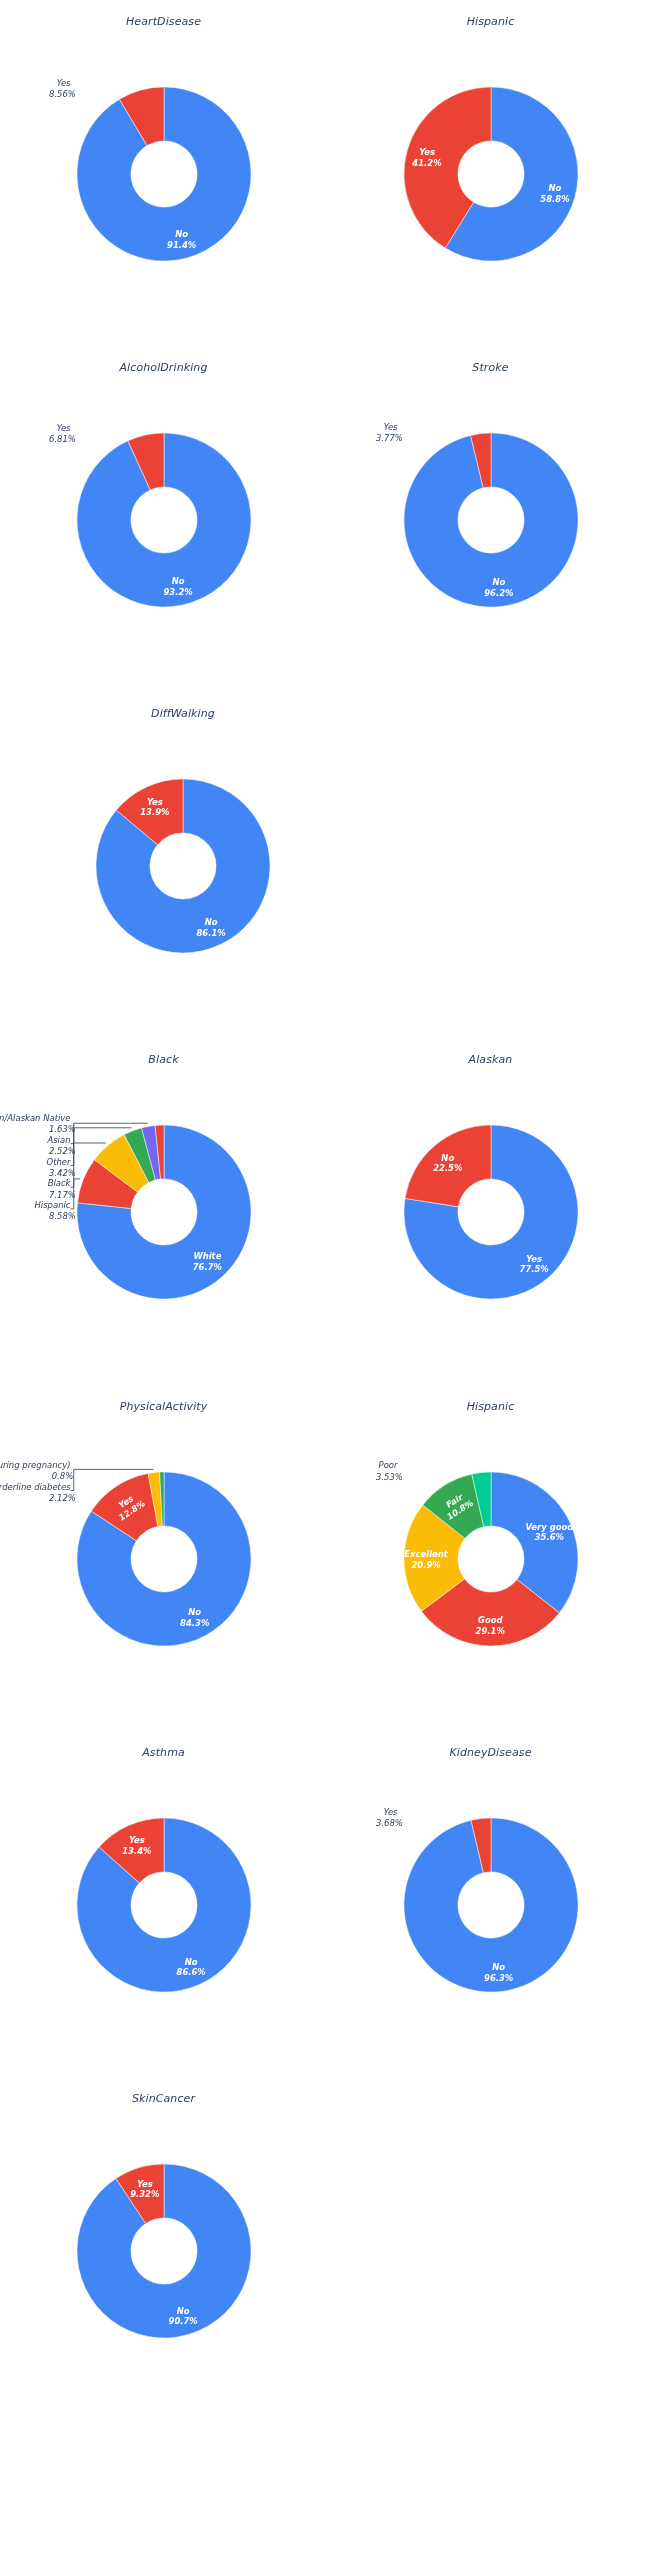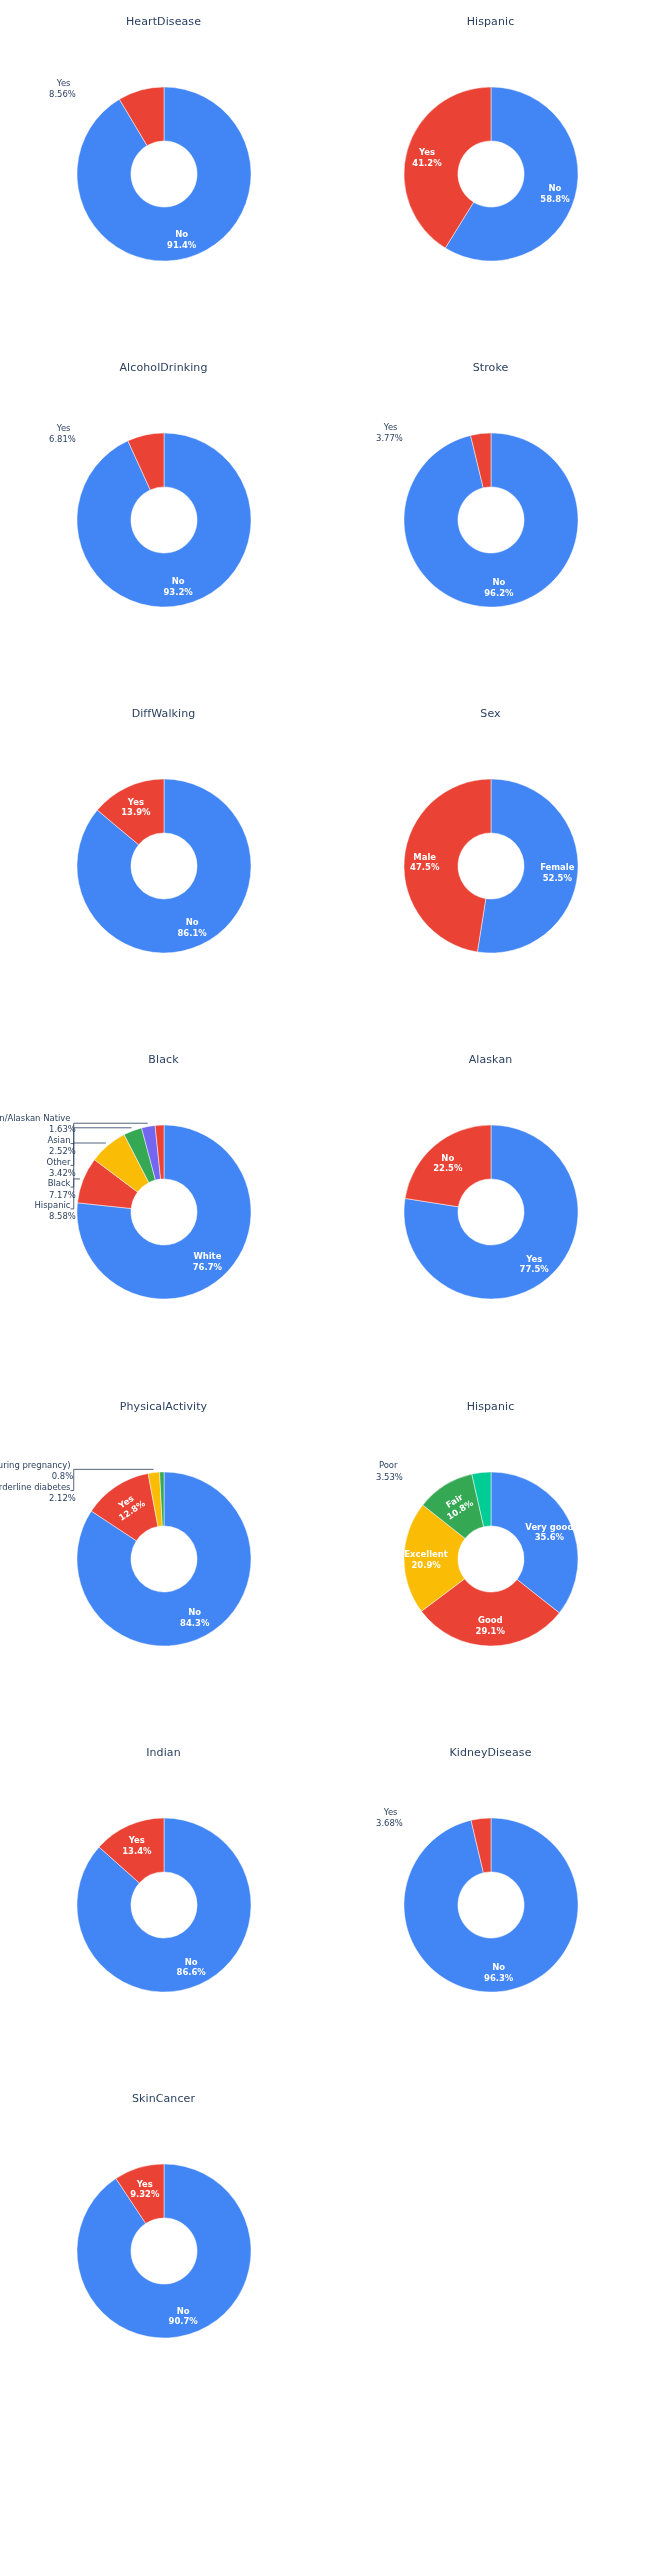--- a/index.html
+++ b/index.html
@@ -11,20 +11,21 @@
     width: 654px;
     height: 2576px;
     font-family: "DejaVu Sans", "Liberation Sans", sans-serif;
     position: relative;
     overflow: hidden;
   }
   #grid {
     position: relative;
     width: 654px;
     height: 1936px;
+    font-style: italic;
   }
   .chart-cell {
     position: absolute;
     width: 327px;
     height: 346px;
   }
   .chart-title {
     position: absolute;
     top: 14.5px;
     left: 0;
@@ -119,50 +120,33 @@
           <path d="M 144.6484910606901 65.01761578959977 A 108 108 0 0 1 169.99999999999997 62 L 170 128.96 A 41.04 41.04 0 0 0 160.36642660306225 130.10669400004792 Z" fill="#EA4335" stroke="#ffffff" stroke-width="0.6"></path>
           <g>
             <text x="179.75358595193742" y="250.94155210318002" text-anchor="middle" class="slice-label">No</text>
             <text x="179.75358595193742" y="263.94155210318" text-anchor="middle" class="slice-label">96.2%</text>
           </g>
           <text x="54" y="57.785096515315516" text-anchor="end" class="out-label">Yes</text>
           <text x="44" y="71.78509651531552" text-anchor="middle" class="out-label">3.77%</text>
         </svg>
       </div>
     </div>
-    <div class="chart-cell" style="left: 0px; top: 692px;">
+    <div class="chart-cell" style="left: 0px; top: 692px; padding-left: 39px;">
       <div class="chart-title">DiffWalking</div>
       <div class="donut-wrap">
         <svg width="274" height="274" viewBox="0 0 340 340" class="donut-svg">
           <path d="M 170 62 A 108 108 0 1 1 87.21875526459019 100.63671345692893 L 138.54312700054427 143.64195111363298 A 41.04 41.04 0 1 0 170 128.96 Z" fill="#4285F4" stroke="#ffffff" stroke-width="0.6"></path>
           <path d="M 87.21875526459019 100.63671345692893 A 108 108 0 0 1 169.99999999999997 62 L 170 128.96 A 41.04 41.04 0 0 0 138.54312700054427 143.64195111363298 Z" fill="#EA4335" stroke="#ffffff" stroke-width="0.6"></path>
           <g>
             <text x="204.90056295147923" y="243.77634054746085" text-anchor="middle" class="slice-label">No</text>
             <text x="204.90056295147923" y="256.77634054746085" text-anchor="middle" class="slice-label">86.1%</text>
           </g>
           <g>
             <text x="135.09943704852074" y="94.2236594525392" text-anchor="middle" class="slice-label">Yes</text>
             <text x="135.09943704852074" y="107.2236594525392" text-anchor="middle" class="slice-label">13.9%</text>
-          </g>
-        </svg>
-      </div>
-    </div>
-    <div class="chart-cell" style="left: 327px; top: 692px;">
-      <div class="chart-title">Sex</div>
-      <div class="donut-wrap">
-        <svg width="274" height="274" viewBox="0 0 340 340" class="donut-svg">
-          <path d="M 170 62 A 108 108 0 1 1 153.10507777565505 276.67034078427486 L 163.57992955474893 210.53472949802443 A 41.04 41.04 0 1 0 170 128.96 Z" fill="#4285F4" stroke="#ffffff" stroke-width="0.6"></path>
-          <path d="M 153.10507777565505 276.67034078427486 A 108 108 0 0 1 169.99999999999997 62 L 170 128.96 A 41.04 41.04 0 0 0 163.57992955474893 210.53472949802443 Z" fill="#EA4335" stroke="#ffffff" stroke-width="0.6"></path>
-          <g>
-            <text x="252.26561837965772" y="175.47444457946176" text-anchor="middle" class="slice-label">Female</text>
-            <text x="252.26561837965772" y="188.47444457946176" text-anchor="middle" class="slice-label">52.5%</text>
-          </g>
-          <g>
-            <text x="87.73438162034229" y="162.52555542053824" text-anchor="middle" class="slice-label">Male</text>
-            <text x="87.73438162034229" y="175.52555542053824" text-anchor="middle" class="slice-label">47.5%</text>
           </g>
         </svg>
       </div>
     </div>
     <div class="chart-cell" style="left: 0px; top: 1038px;">
       <div class="chart-title">Black</div>
       <div class="donut-wrap">
         <svg width="274" height="274" viewBox="0 0 340 340" class="donut-svg">
           <path d="M 170 62 A 108 108 0 1 1 62.604469052008184 158.5894815017488 L 129.18969823976312 165.66400297066454 A 41.04 41.04 0 1 0 170 128.96 Z" fill="#4285F4" stroke="#ffffff" stroke-width="0.6"></path>
           <path d="M 62.604469052008184 158.5894815017488 A 108 108 0 0 1 83.68683781132438 105.08437758912437 L 137.20099836830326 145.33206348386727 A 41.04 41.04 0 0 0 129.18969823976312 165.66400297066454 Z" fill="#EA4335" stroke="#ffffff" stroke-width="0.6"></path>
@@ -256,21 +240,21 @@
           <g transform="rotate(-32.17051936355449 127.12786595851244 101.84245806421183)">
             <text x="127.12786595851244" y="100.84245806421183" text-anchor="middle" class="slice-label">Fair</text>
             <text x="127.12786595851244" y="113.84245806421183" text-anchor="middle" class="slice-label">10.8%</text>
           </g>
           <text x="54" y="57.68896894121809" text-anchor="end" class="out-label">Poor</text>
           <text x="44" y="71.68896894121809" text-anchor="middle" class="out-label">3.53%</text>
         </svg>
       </div>
     </div>
     <div class="chart-cell" style="left: 0px; top: 1731px;">
-      <div class="chart-title">Indian</div>
+      <div class="chart-title">Asthma</div>
       <div class="donut-wrap">
         <svg width="274" height="274" viewBox="0 0 340 340" class="donut-svg">
           <path d="M 170 62 A 108 108 0 1 1 89.43835629418832 98.07071831710084 L 139.38657539179155 142.66687296049832 A 41.04 41.04 0 1 0 170 128.96 Z" fill="#4285F4" stroke="#ffffff" stroke-width="0.6"></path>
           <path d="M 89.43835629418832 98.07071831710084 A 108 108 0 0 1 169.99999999999997 62 L 170 128.96 A 41.04 41.04 0 0 0 139.38657539179155 142.66687296049832 Z" fill="#EA4335" stroke="#ffffff" stroke-width="0.6"></path>
           <g>
             <text x="203.72172164724353" y="244.31530979253705" text-anchor="middle" class="slice-label">No</text>
             <text x="203.72172164724353" y="257.31530979253705" text-anchor="middle" class="slice-label">86.6%</text>
           </g>
           <g>
             <text x="136.2782783527565" y="93.68469020746295" text-anchor="middle" class="slice-label">Yes</text>

